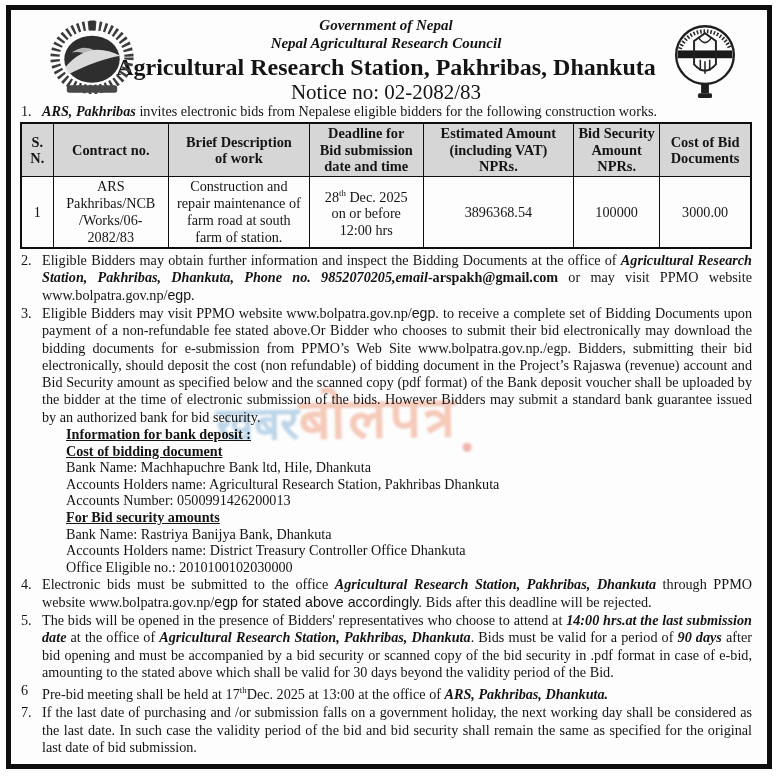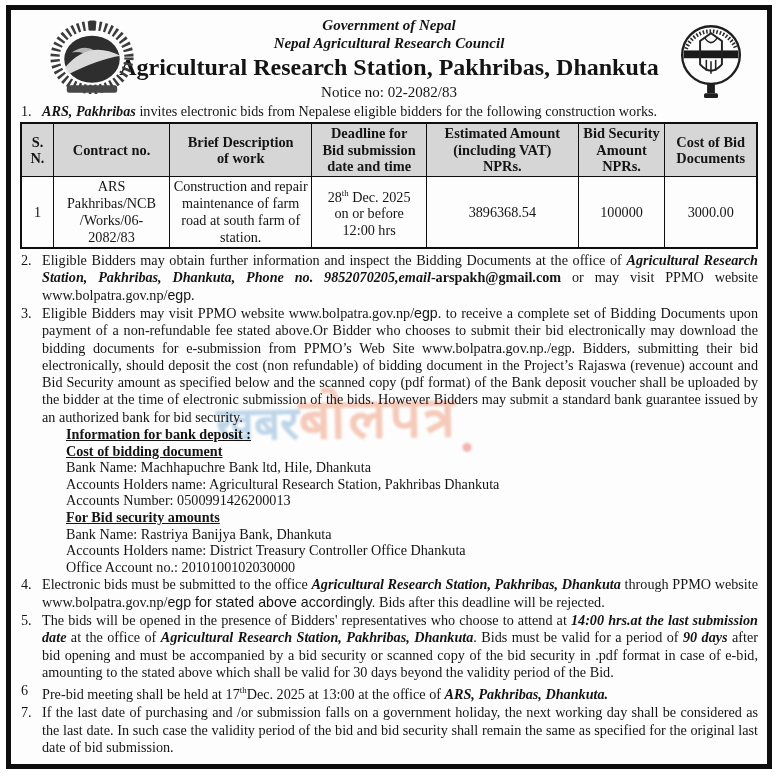--- a/index.html
+++ b/index.html
@@ -4,27 +4,27 @@
 <style>
   html,body{margin:0;padding:0;background:#fff;}
   body{
     width:778px;height:776px;position:relative;overflow:hidden;
     font-family:"Liberation Serif", serif;color:#141414;
     -webkit-font-smoothing:antialiased;
   }
   .frame{
     position:absolute;left:6px;top:5px;right:6px;bottom:7px;
     border:5px solid #0e0e0e;background:#fdfdfd;
-    padding:4px 9px 4px 9px;box-sizing:border-box;
+    padding:4px 15px 4px 9px;box-sizing:border-box;
   }
   
   .hdr{position:relative;text-align:center;margin-top:2px;}
   .hdr-line-sm{font-size:15px;font-weight:bold;font-style:italic;line-height:18px;}
   .hdr-title{font-size:24px;font-weight:bold;line-height:28px;margin:1px 0 2px 0;}
-  .hdr-line{font-size:15px;line-height:19px;font-family:Liberation Serif, serif;}
+  .hdr-line{font-size:21px;line-height:19px;font-family:Liberation Serif, serif;}
   .logo{position:absolute;top:4px;}
   .logo-left{left:30px;}
   .logo-right{right:8px;top:0;}
   
   .watermark{
     position:absolute;left:205px;top:368px;z-index:0;
     font-weight:bold;white-space:nowrap;
     filter:blur(1.3px);opacity:.55;pointer-events:none;
     transform:rotate(-1deg);
   }
@@ -163,21 +163,21 @@
 
     <div class="bank">
       <div class="bank-h">Information for bank deposit :</div>
       <div class="bank-h">Cost of bidding document</div>
       <div>Bank Name: Machhapuchre Bank ltd, Hile, Dhankuta</div>
       <div>Accounts Holders name: Agricultural Research Station, Pakhribas Dhankuta</div>
       <div>Accounts Number: 0500991426200013</div>
       <div class="bank-h">For Bid security amounts</div>
       <div>Bank Name: Rastriya Banijya Bank, Dhankuta</div>
       <div>Accounts Holders name: District Treasury Controller Office Dhankuta</div>
-      <div>Office Account no.: 2010100102030000</div>
+      <div>Office Eligible no.: 2010100102030000</div>
     </div>
 
     <div class="item">
       <span class="item-num">4.</span>
       <span class="item-body"><span>Electronic bids must be submitted to the office </span><span style="font-weight: bold; font-style: italic;">Agricultural Research Station, Pakhribas, Dhankuta</span><span> through PPMO website www.bolpatra.gov.np/</span><span style="font-family: &quot;Liberation Sans&quot;, sans-serif;">egp  for stated above accordingly.</span><span> Bids after this deadline will be rejected.</span></span>
     </div>
 
     <div class="item">
       <span class="item-num">5.</span>
       <span class="item-body"><span>The bids will be opened in the presence of Bidders' representatives who choose to attend at </span><span style="font-weight: bold; font-style: italic;">14:00  hrs.at the last submission date</span><span> at the office of  </span><span style="font-weight: bold; font-style: italic;">Agricultural Research Station, Pakhribas, Dhankuta</span><span>. Bids must be valid for a period of </span><span style="font-weight: bold; font-style: italic;">90 days</span><span>  after bid opening and must be accompanied by a bid security or scanned copy of the bid security in .pdf format in case of e-bid, amounting to the stated above which shall be valid for 30 days beyond the validity period of the Bid.</span></span>

